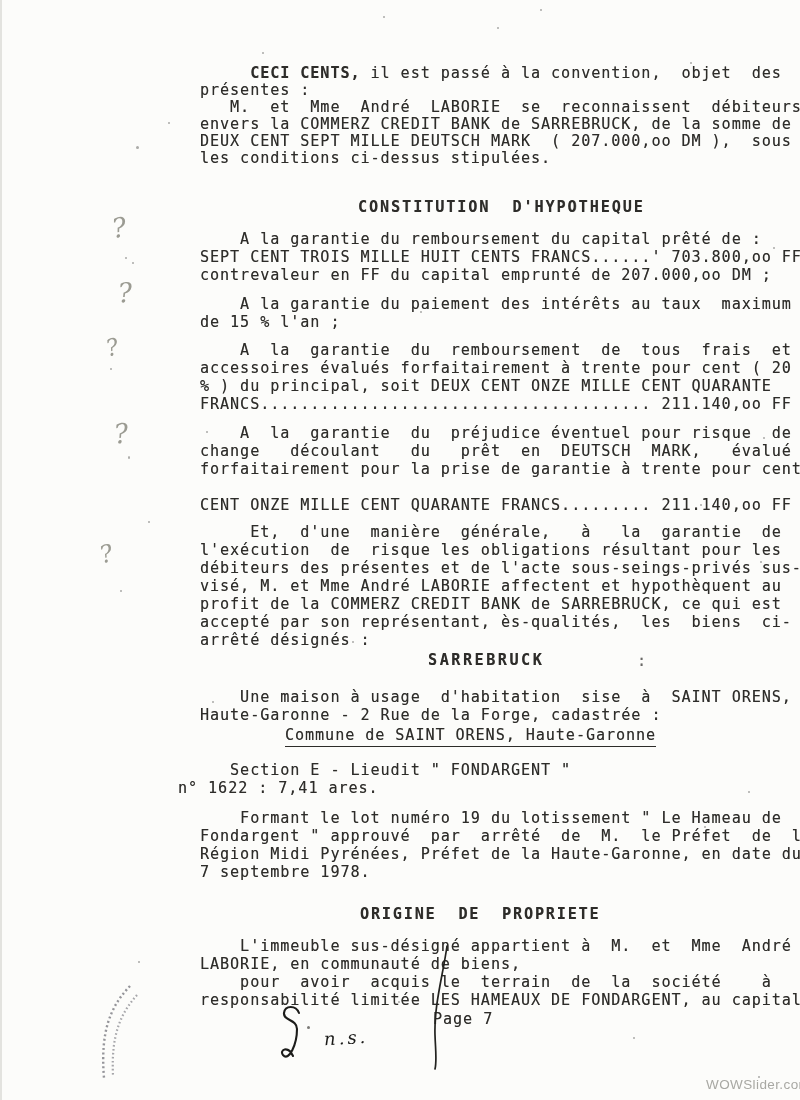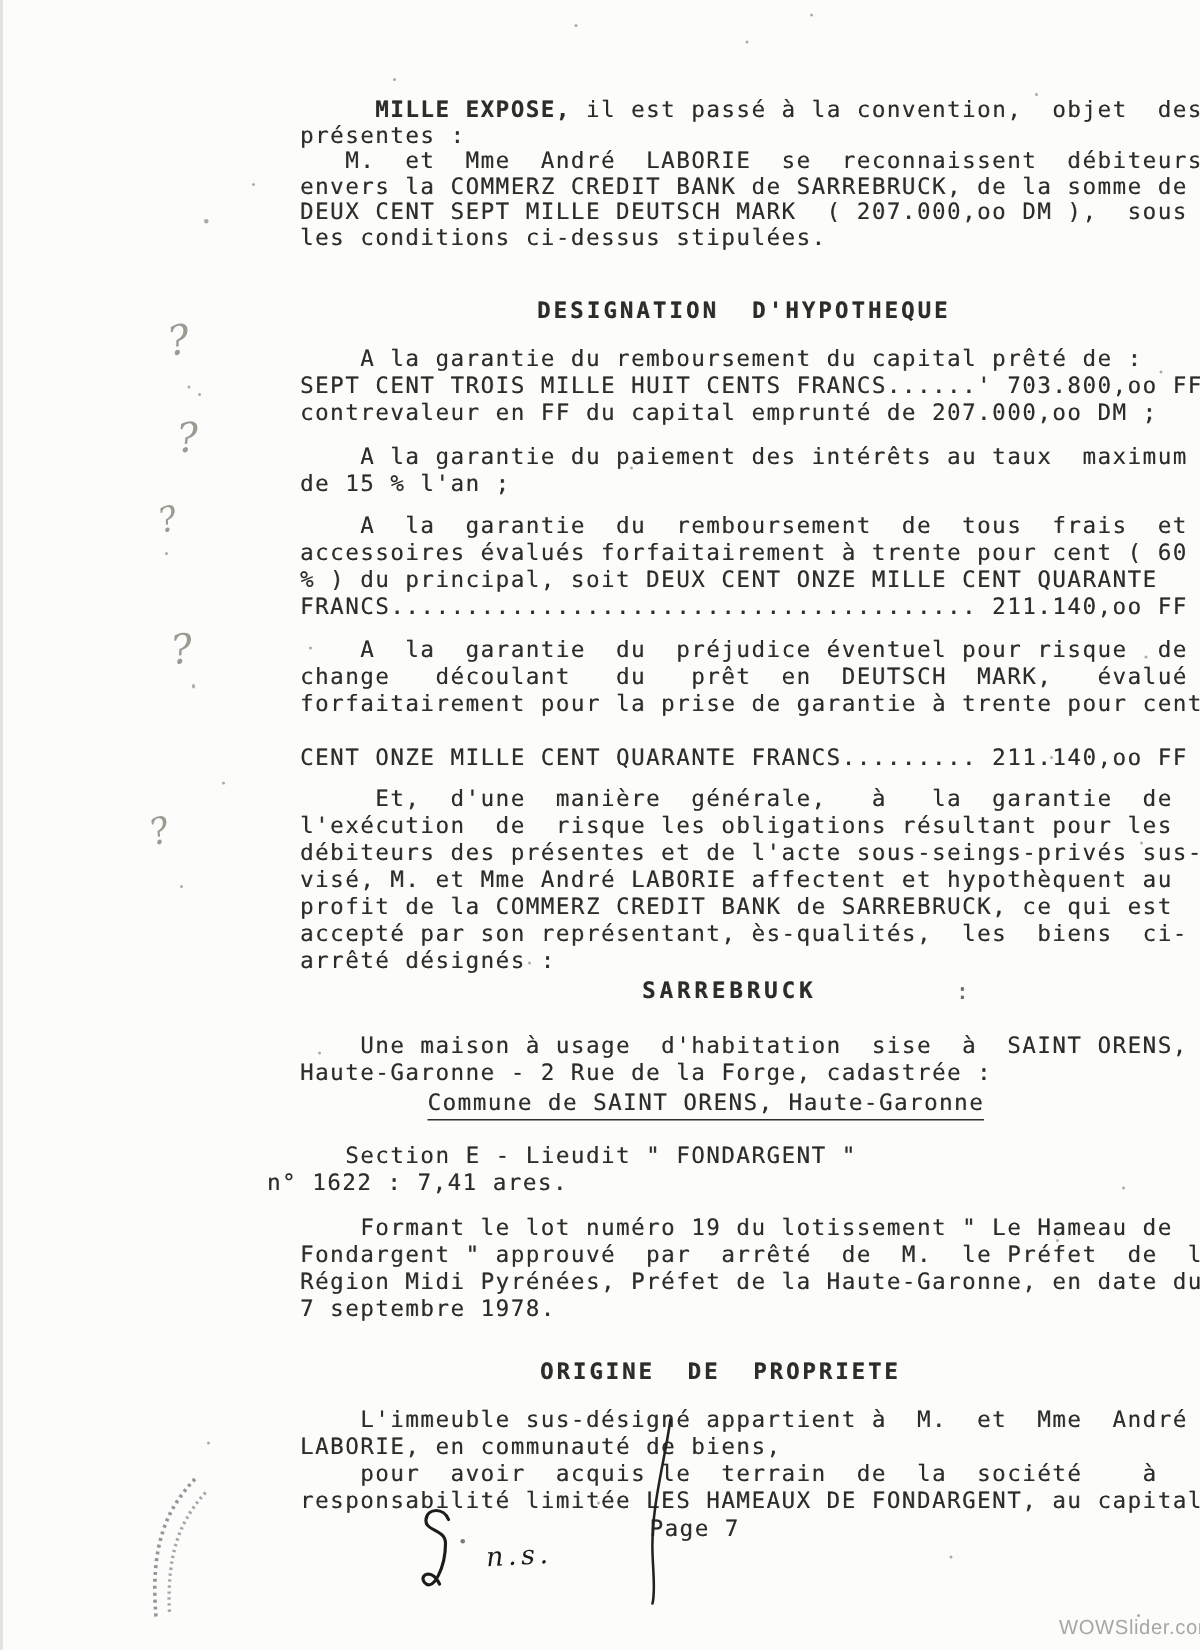--- a/index.html
+++ b/index.html
@@ -25,38 +25,38 @@
       font-style:italic; font-size:18px; letter-spacing:3px; color:#1a1a18; transform:rotate(-3deg);}
   .watermark{position:absolute; font-family:"Liberation Sans","DejaVu Sans",sans-serif;
       font-size:13.5px; letter-spacing:.4px; color:#a8a8a3; text-shadow:none;}
   svg{position:absolute; overflow:visible;}
 </style>
 </head>
 <body>
 
 <div class="page">
 
-  <div class="tl" style="top:65px"><span class="b">     MILLE EXPOSE,</span><span> il est passé à la convention,  objet  des</span></div>
+  <div class="tl" style="top:65px"><span class="b">     CECI CENTS,</span><span> il est passé à la convention,  objet  des</span></div>
   <div class="tl" style="top:82px">présentes :</div>
   <div class="tl" style="top:99px">   M.  et  Mme  André  LABORIE  se  reconnaissent  débiteurs</div>
   <div class="tl" style="top:116px">envers la COMMERZ CREDIT BANK de SARREBRUCK, de la somme de</div>
   <div class="tl" style="top:133px">DEUX CENT SEPT MILLE DEUTSCH MARK  ( 207.000,oo DM ),  sous</div>
   <div class="tl" style="top:150px">les conditions ci-dessus stipulées.</div>
 
-  <div class="hd" style="top:198px;left:358px;letter-spacing:2px">DESIGNATION  D'HYPOTHEQUE</div>
+  <div class="hd" style="top:198px;left:358px;letter-spacing:2px">CONSTITUTION  D'HYPOTHEQUE</div>
 
   <div class="tl" style="top:231px">    A la garantie du remboursement du capital prêté de :</div>
   <div class="tl" style="top:249px">SEPT CENT TROIS MILLE HUIT CENTS FRANCS......' 703.800,oo FF</div>
   <div class="tl" style="top:267px">contrevaleur en FF du capital emprunté de 207.000,oo DM ;</div>
 
   <div class="tl" style="top:296px">    A la garantie du paiement des intérêts au taux  maximum</div>
   <div class="tl" style="top:314px">de 15 % l'an ;</div>
 
   <div class="tl" style="top:342px">    A  la  garantie  du  remboursement  de  tous  frais  et</div>
-  <div class="tl" style="top:360px">accessoires évalués forfaitairement à trente pour cent ( 60</div>
+  <div class="tl" style="top:360px">accessoires évalués forfaitairement à trente pour cent ( 20</div>
   <div class="tl" style="top:378px">% ) du principal, soit DEUX CENT ONZE MILLE CENT QUARANTE</div>
   <div class="tl" style="top:396px">FRANCS....................................... 211.140,oo FF</div>
 
   <div class="tl" style="top:425px">    A  la  garantie  du  préjudice éventuel pour risque  de</div>
   <div class="tl" style="top:443px">change   découlant   du   prêt  en  DEUTSCH  MARK,   évalué</div>
   <div class="tl" style="top:461px">forfaitairement pour la prise de garantie à trente pour cent</div>
   <div class="tl" style="top:497px">CENT ONZE MILLE CENT QUARANTE FRANCS......... 211.140,oo FF</div>
 
   <div class="tl" style="top:524px">     Et,  d'une  manière  générale,   à   la  garantie  de</div>
   <div class="tl" style="top:542px">l'exécution  de  risque les obligations résultant pour les</div>

